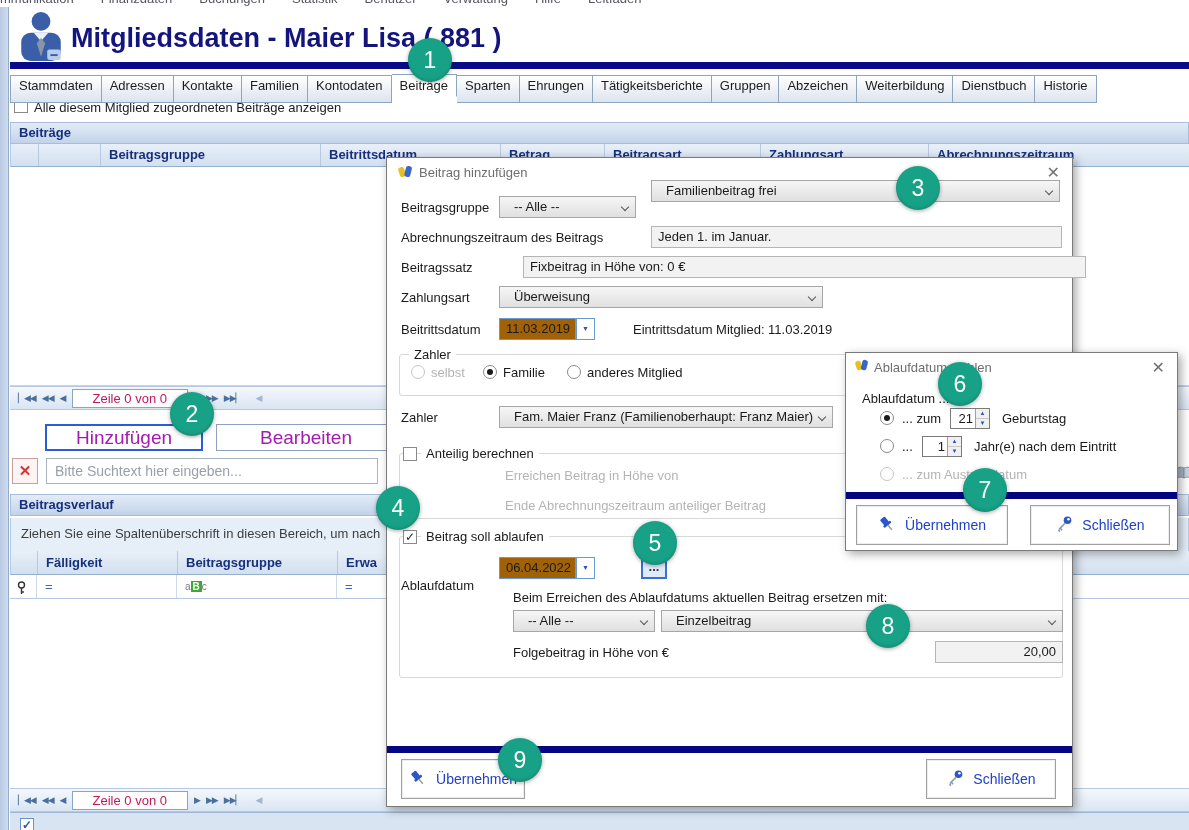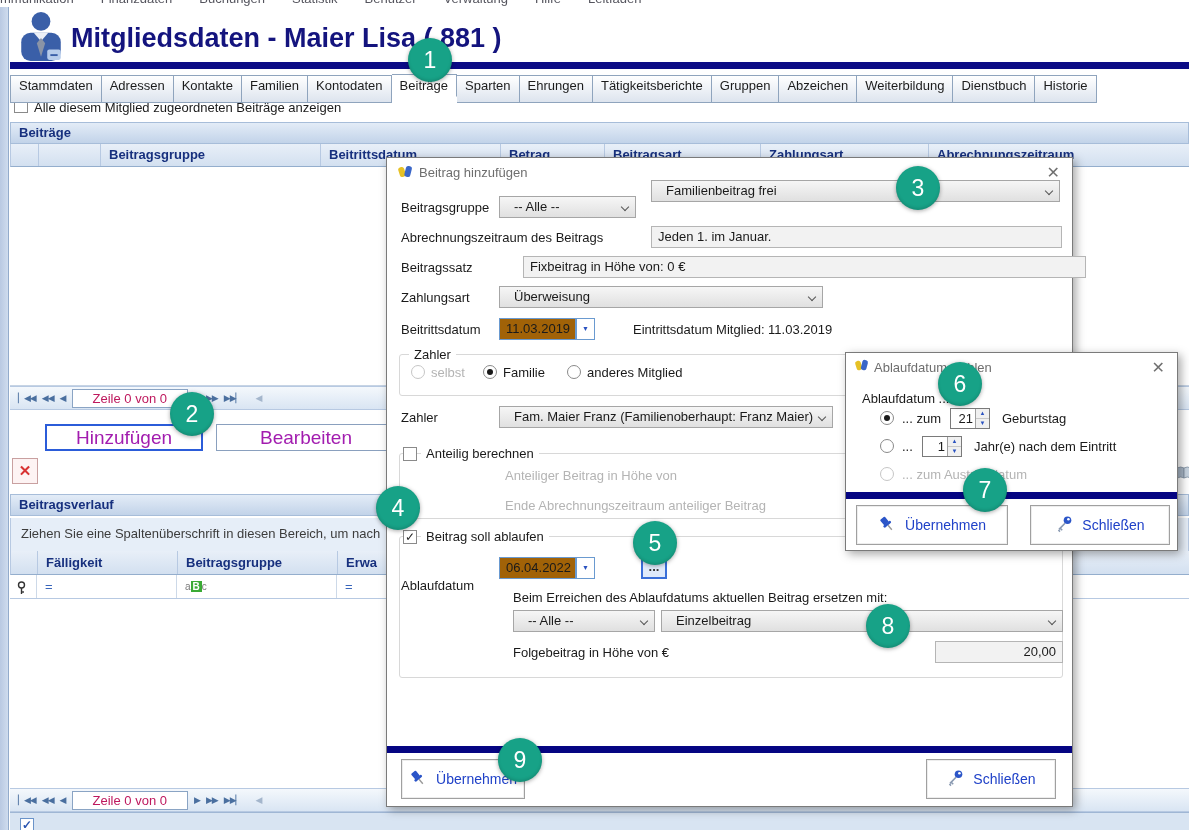--- a/index.html
+++ b/index.html
@@ -204,20 +204,21 @@
     <span class="pnav">▶</span>
     <span class="pnav">▶▶</span>
     <span class="pnav">▶▶▏</span>
     <span class="pnav dis" style="margin-left:8px;">◀</span>
   </div>
 
   <div class="act-btn btn-add">Hinzufügen</div>
   <div class="act-btn btn-edit">Bearbeiten</div>
 
   <div class="x-btn"><span>✕</span></div>
+  <input class="search-input" placeholder="Bitte Suchtext hier eingeben..." style="">
 
   <div class="sec-bar" style="top:494px;">Beitragsverlauf</div>
   <div class="group-hint">Ziehen Sie eine Spaltenüberschrift in diesen Bereich, um nach</div>
   <div class="thead" style="top:551px; height:24px;">
     <div class="th" style="width:27px;"></div>
     <div class="th" style="width:140px; line-height:23px;">Fälligkeit</div>
     <div class="th" style="width:160px; line-height:23px;">Beitragsgruppe</div>
     <div class="th" style="flex:1; border-right:none; line-height:23px;">Erwa</div>
   </div>
   <div class="tfilter" style="top:575px;">
@@ -308,21 +309,21 @@
     <span class="lbl" style="left:200px; top:207px;">anderes Mitglied</span>
 
     <span class="lbl" style="left:14px; top:252px;">Zahler</span>
     <div class="combo" style="left:112px; top:248px; width:334px;">
       <span>Fam. Maier Franz (Familienoberhaupt: Franz Maier)</span><span class="chev"></span>
     </div>
 
     <div class="grp" style="left:12px; top:295px; width:664px; height:66px;"></div>
     <span class="cb" style="left:16px; top:289px; background:#fff;"></span>
     <span class="grp-legend" style="left:34px; top:288px;">Anteilig berechnen</span>
-    <span class="lbl gray" style="left:118px; top:310px;">Anteiliger Beitrag in Höhe von</span>
+    <span class="lbl gray" style="left:118px; top:310px;">Erreichen Beitrag in Höhe von</span>
     <span class="lbl gray" style="left:118px; top:340px;">Ende Abrechnungszeitraum anteiliger Beitrag</span>
 
     <div class="grp" style="left:12px; top:378px; width:664px; height:142px;"></div>
     <span class="cb checked" style="left:16px; top:372px; background:#fff;"></span>
     <span class="grp-legend" style="left:34px; top:371px;">Beitrag soll ablaufen</span>
 
     <span class="lbl" style="left:14px; top:420px;text-align:center;">Ablaufdatum</span>
     <div class="date-field" style="left:112px; top:399px; width:77px;">06.04.2022</div>
     <div class="date-btn" style="left:189px; top:399px;">▼</div>
     <div class="browse-btn" style="left:254px; top:398px;">...</div>

